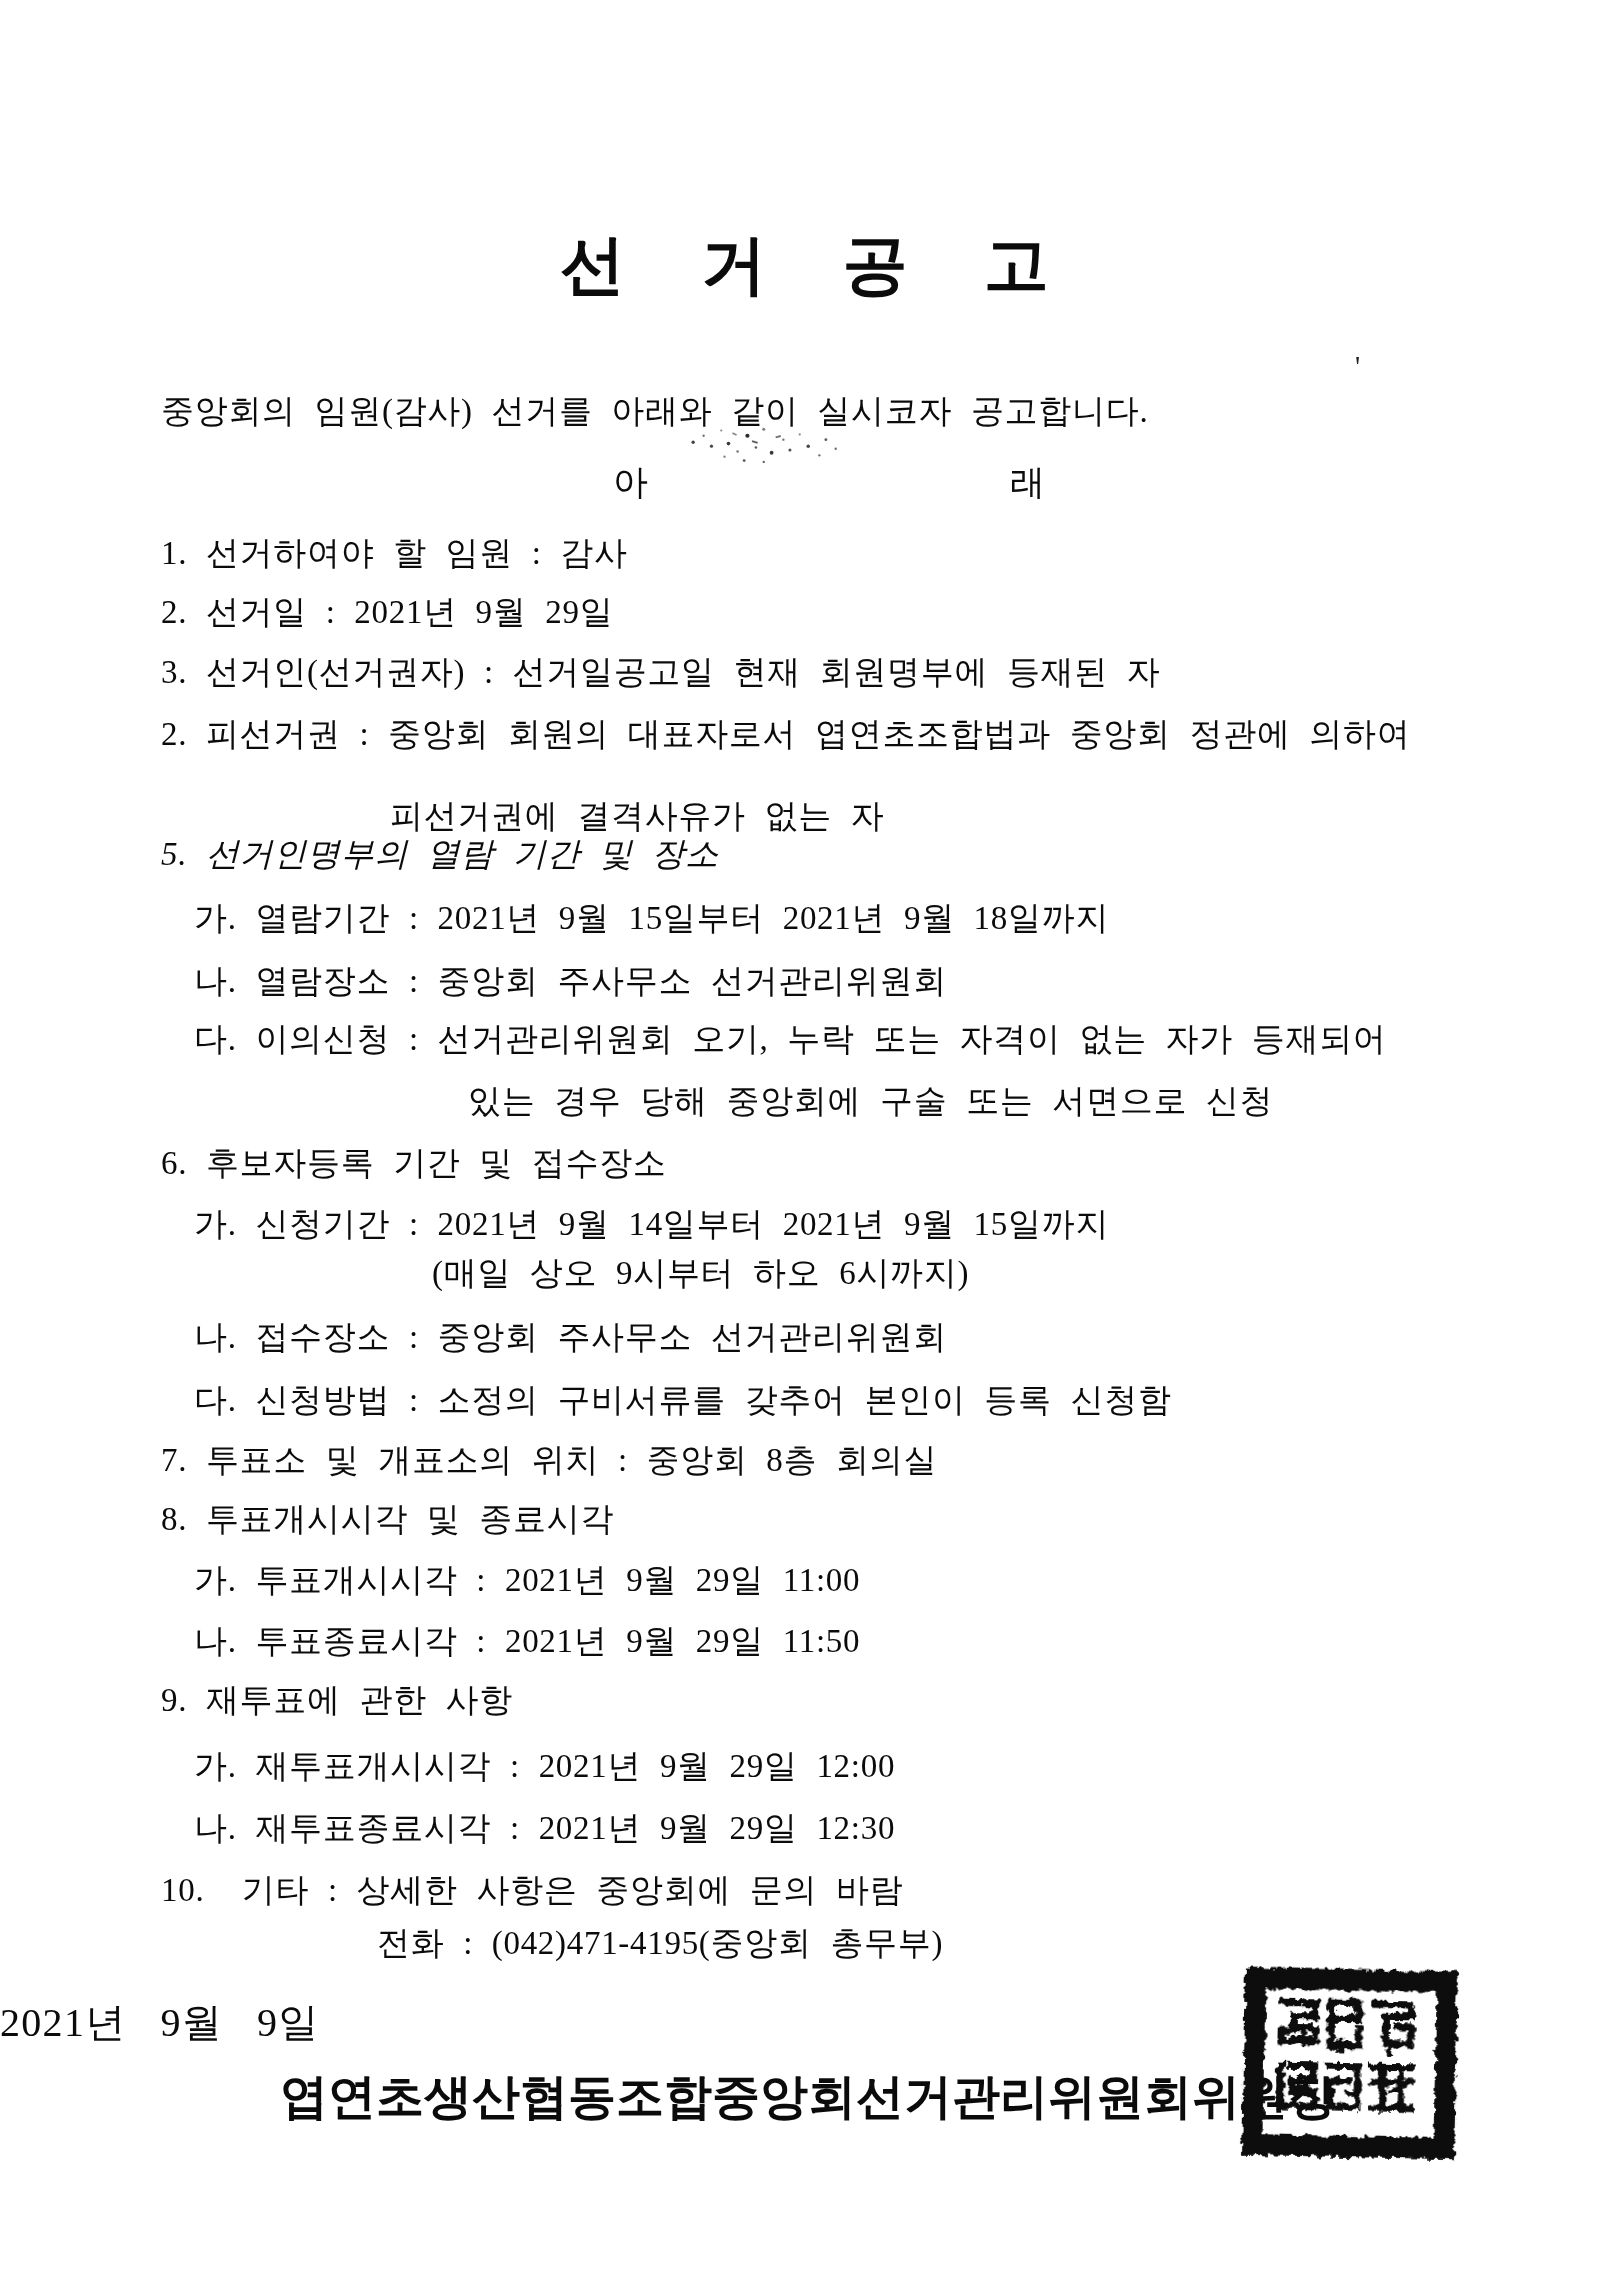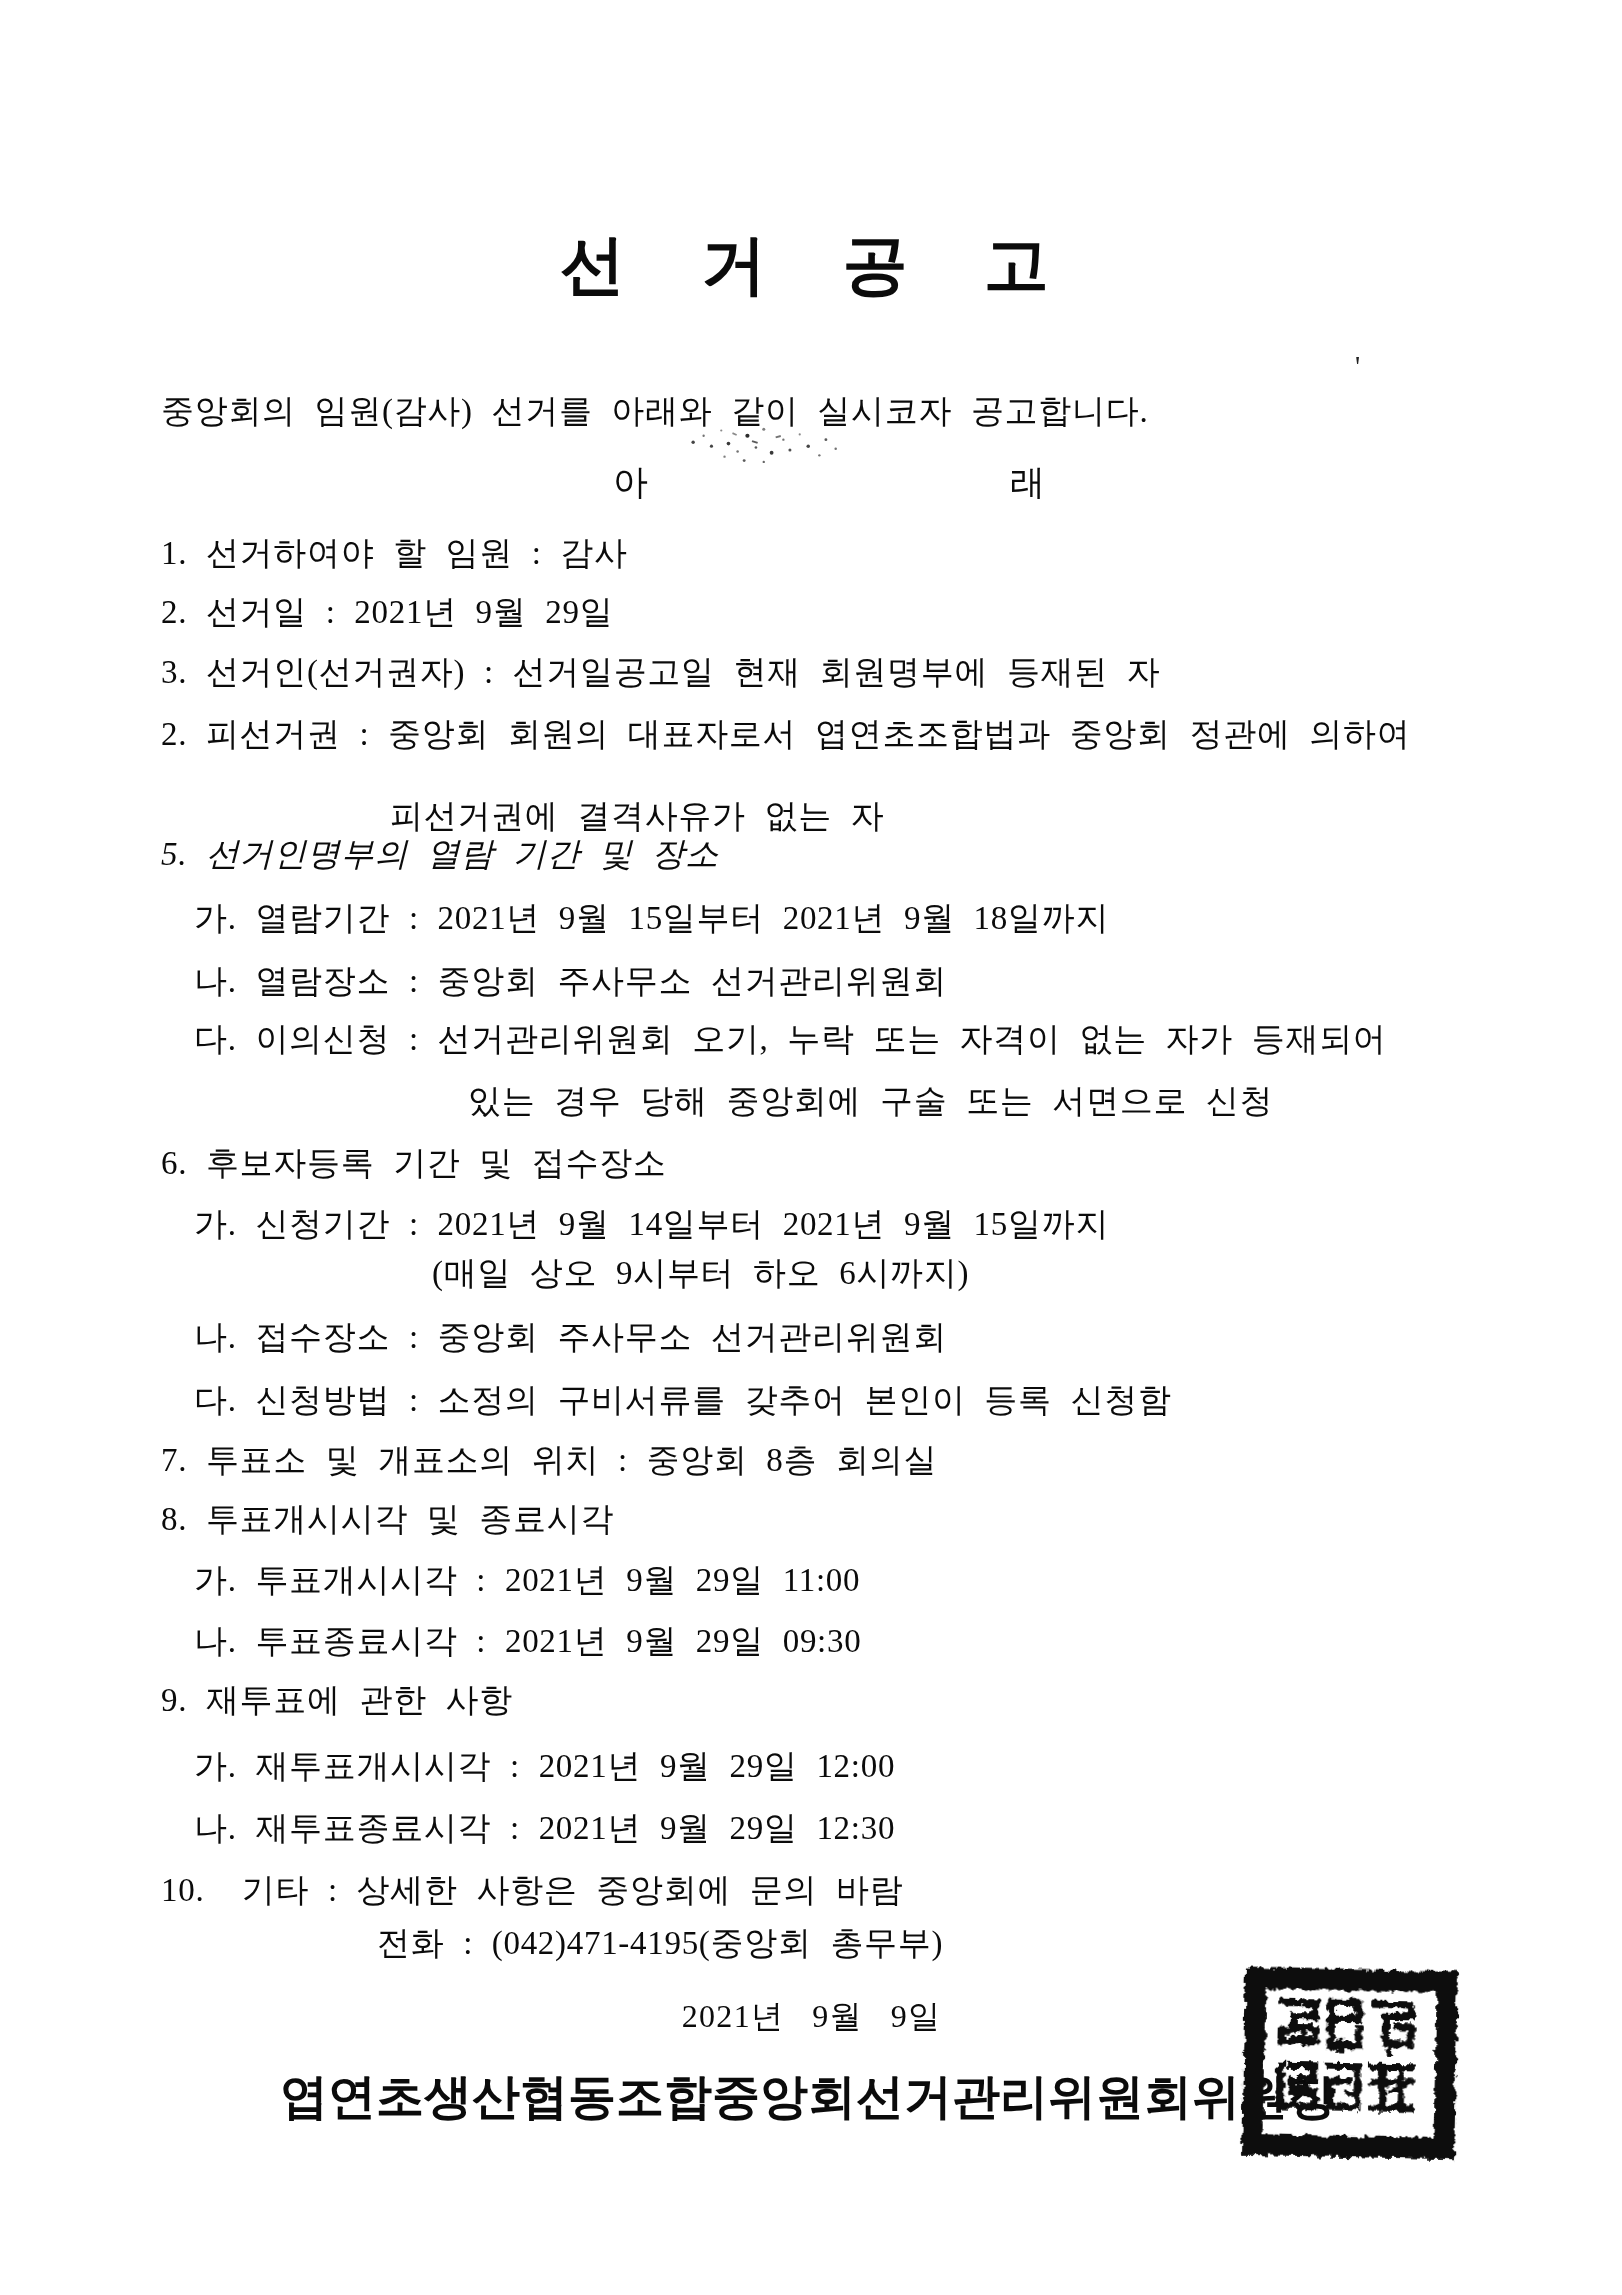--- a/index.html
+++ b/index.html
@@ -46,21 +46,21 @@
   .l16{top:1499px;left:161px;}
   .l17{top:1560px;left:194px;}
   .l18{top:1621px;left:194px;}
   .l19{top:1680px;left:161px;}
   .l20{top:1746px;left:194px;}
   .l21{top:1808px;left:194px;}
   .l22{top:1870px;left:161px;}
   .l23{top:1923px;left:377px;}
   .date-line{
     position:absolute;top:1995px;left:0;width:100%;
-    text-align:center;font-size:32px;white-space:pre;letter-spacing:1.3px;
+    text-align:left;font-size:40px;white-space:pre;letter-spacing:1.3px;
   }
   .org-line{
     position:absolute;top:2065px;left:280px;
     font-size:48px;font-weight:700;letter-spacing:0;white-space:pre;
   }
   .artifact-tick{
     position:absolute;top:350px;left:1355px;
     font-size:29px;color:#222;
   }
   .smudge{
@@ -124,21 +124,21 @@
 <div class="line l8">다. 이의신청 : 선거관리위원회 오기, 누락 또는 자격이 없는 자가 등재되어</div>
 <div class="line l9">있는 경우 당해 중앙회에 구술 또는 서면으로 신청</div>
 <div class="line l10">6. 후보자등록 기간 및 접수장소</div>
 <div class="line l11">가. 신청기간 : 2021년 9월 14일부터 2021년 9월 15일까지</div>
 <div class="line l12">(매일 상오 9시부터 하오 6시까지)</div>
 <div class="line l13">나. 접수장소 : 중앙회 주사무소 선거관리위원회</div>
 <div class="line l14">다. 신청방법 : 소정의 구비서류를 갖추어 본인이 등록 신청함</div>
 <div class="line l15">7. 투표소 및 개표소의 위치 : 중앙회 8층 회의실</div>
 <div class="line l16">8. 투표개시시각 및 종료시각</div>
 <div class="line l17">가. 투표개시시각 : 2021년 9월 29일 11:00</div>
-<div class="line l18">나. 투표종료시각 : 2021년 9월 29일 09:30</div>
+<div class="line l18">나. 투표종료시각 : 2021년 9월 29일 11:50</div>
 <div class="line l19">9. 재투표에 관한 사항</div>
 <div class="line l20">가. 재투표개시시각 : 2021년 9월 29일 12:00</div>
 <div class="line l21">나. 재투표종료시각 : 2021년 9월 29일 12:30</div>
 <div class="line l22">10.  기타 : 상세한 사항은 중앙회에 문의 바람</div>
 <div class="line l23">전화 : (042)471-4195(중앙회 총무부)</div>
 
 <div class="date-line">2021년   9월   9일</div>
 
 <div class="org-line">엽연초생산협동조합중앙회선거관리위원회위원장</div>
 

